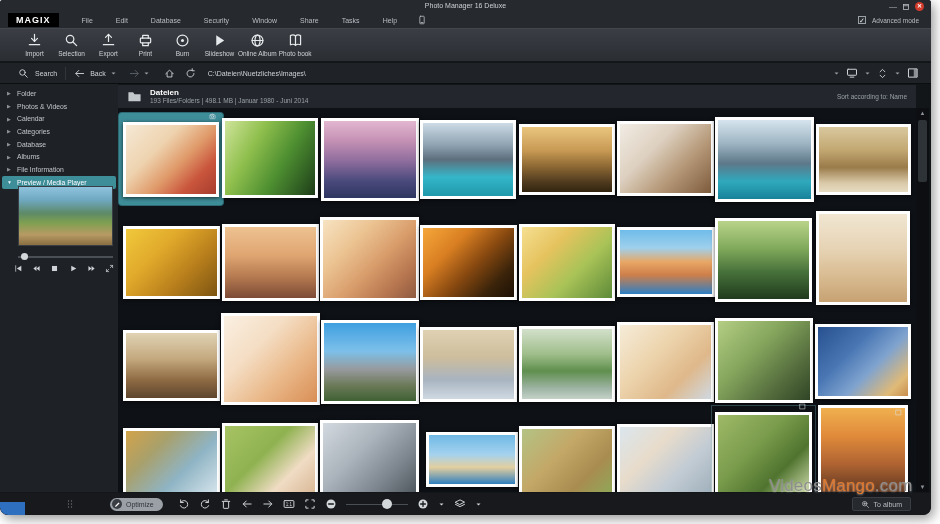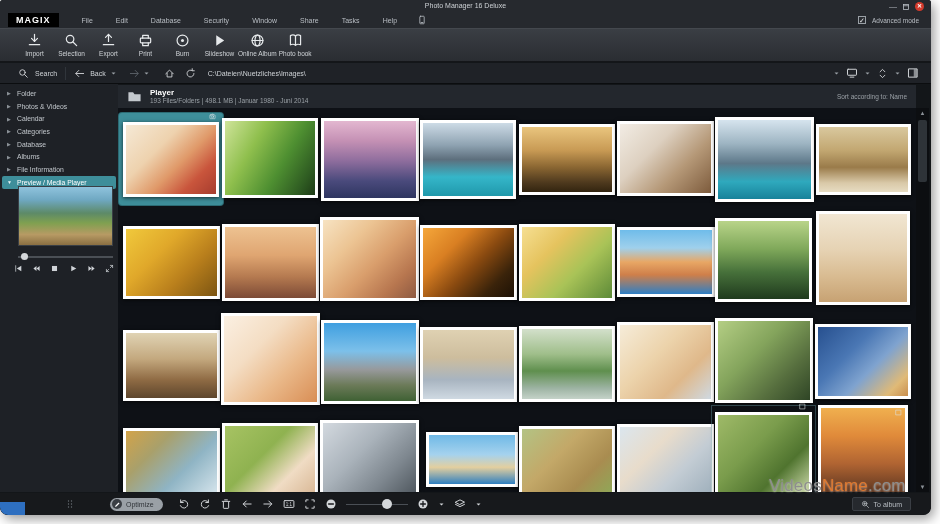--- a/index.html
+++ b/index.html
@@ -382,21 +382,21 @@
       </div>
   </div>
 
   <div class="content-header">
     <span class="hdr-folder" id="hdr-folder-ic">
         <svg width="15" height="15" viewBox="0 0 16 16" fill="none" stroke="currentColor" stroke-width="1.3" stroke-linecap="round" stroke-linejoin="round">
           <path d="M1.5 3.5 h5 l1.5 2 h6.5 V13 H1.5 Z" fill="currentColor" stroke="none"></path>
         </svg>
       </span>
     <span>
-      <div class="hdr-title">Player</div>
+      <div class="hdr-title">Dateien</div>
       <div class="hdr-meta">193 Files/Folders | 498.1 MB | Januar 1980 - Juni 2014</div>
     </span>
     <span class="hdr-sort">Sort according to: Name</span>
   </div>
 
   <div class="content-clip" id="grid">
       <div class="sel-frame" style="left: 1px; top: 5px; width: 104px; height: 92px; background: rgb(62, 142, 154);"></div>
       <span class="marker" style="left: 91px; top: 5px;">
         <svg width="7" height="7" viewBox="0 0 16 16" fill="none" stroke="currentColor" stroke-width="1.3" stroke-linecap="round" stroke-linejoin="round">
           <rect x="2" y="4.5" width="12" height="8.5" rx="1"></rect>
@@ -626,14 +626,14 @@
           <line x1="6.5" y1="4.8" x2="6.5" y2="8.2"></line>
         </svg>
       </span>
     <span>To album</span>
   </span>
 
   <div class="desktop-corner"></div>
 </div>
 
 <div class="watermark">
-  <span>Videos</span><span class="wm-accent" id="wm-accent" style="color: rgb(224, 121, 47);">Name</span><span>.com</span>
+  <span>Videos</span><span class="wm-accent" id="wm-accent" style="color: rgb(224, 121, 47);">Mango</span><span>.com</span>
 </div>
 
 </body></html>

